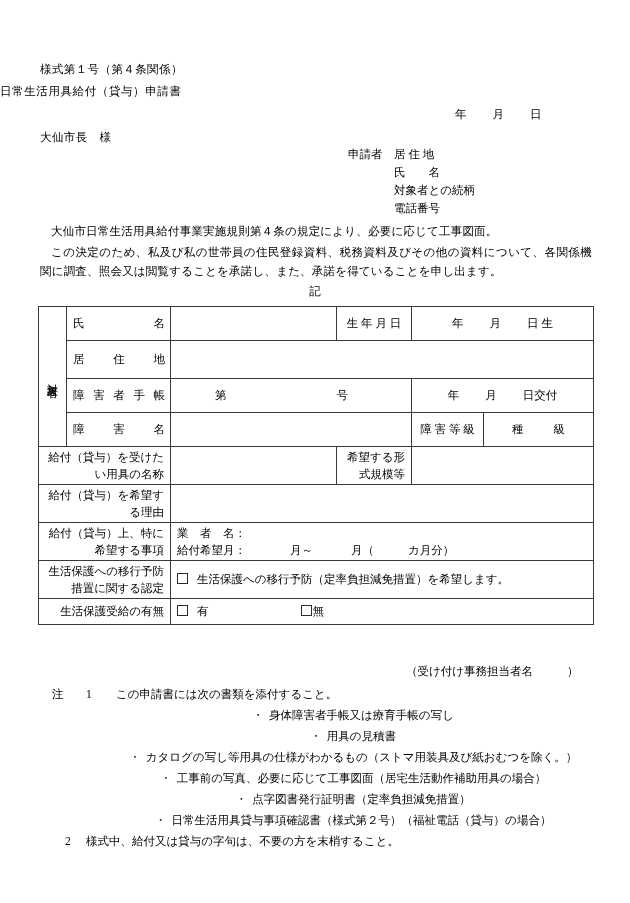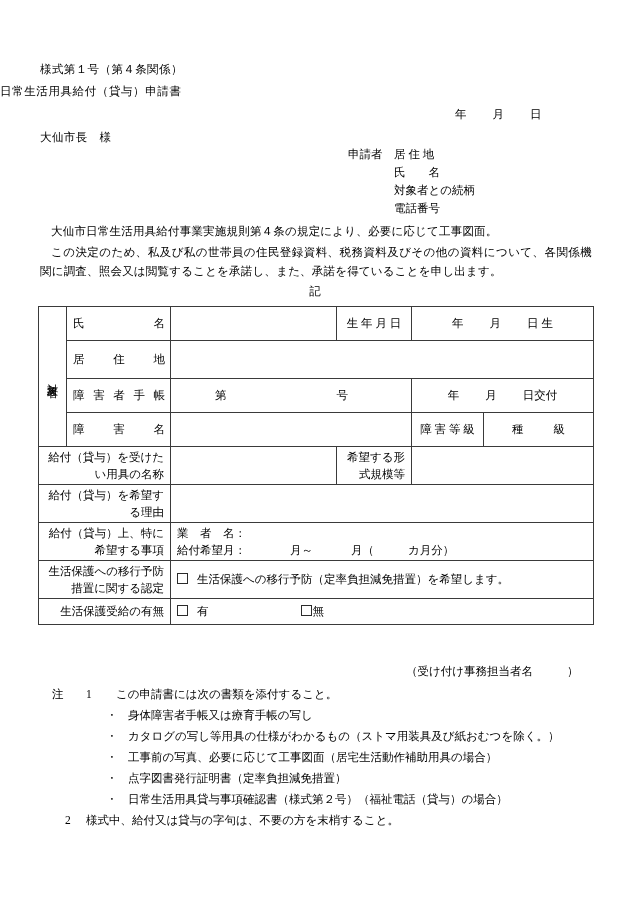--- a/index.html
+++ b/index.html
@@ -207,20 +207,21 @@
   .note-num {
     display: inline-block;
     width: 46px;
     padding-left: 12px;
     box-sizing: border-box;
   }
   .note-num.n2 { padding-left: 25px; }
   .bullet-row {
     white-space: nowrap;
     padding-left: 66px;
+    text-align: center;
   }
   .bullet-dot {
     display: inline-block;
     width: 22px;
   }
 </style>
 </head>
 <body>
 
 <div class="page">
@@ -340,20 +341,23 @@
   </div>
 
   <div class="notes">
     <div class="note-row">
       <span class="note-num">注</span><span class="note-num" style="width:30px;padding-left:0">1</span><span>この申請書には次の書類を添付すること。</span>
     </div>
     <div class="bullet-row">
       <span class="bullet-dot">・</span><span>身体障害者手帳又は療育手帳の写し</span>
     </div>
     <div class="bullet-row">
+      <span class="bullet-dot">・</span><span>用具の見積書</span>
+    </div>
+    <div class="bullet-row">
       <span class="bullet-dot">・</span><span>カタログの写し等用具の仕様がわかるもの（ストマ用装具及び紙おむつを除く。）</span>
     </div>
     <div class="bullet-row">
       <span class="bullet-dot">・</span><span>工事前の写真、必要に応じて工事図面（居宅生活動作補助用具の場合）</span>
     </div>
     <div class="bullet-row">
       <span class="bullet-dot">・</span><span>点字図書発行証明書（定率負担減免措置）</span>
     </div>
     <div class="bullet-row">
       <span class="bullet-dot">・</span><span>日常生活用具貸与事項確認書（様式第２号）（福祉電話（貸与）の場合）</span>

